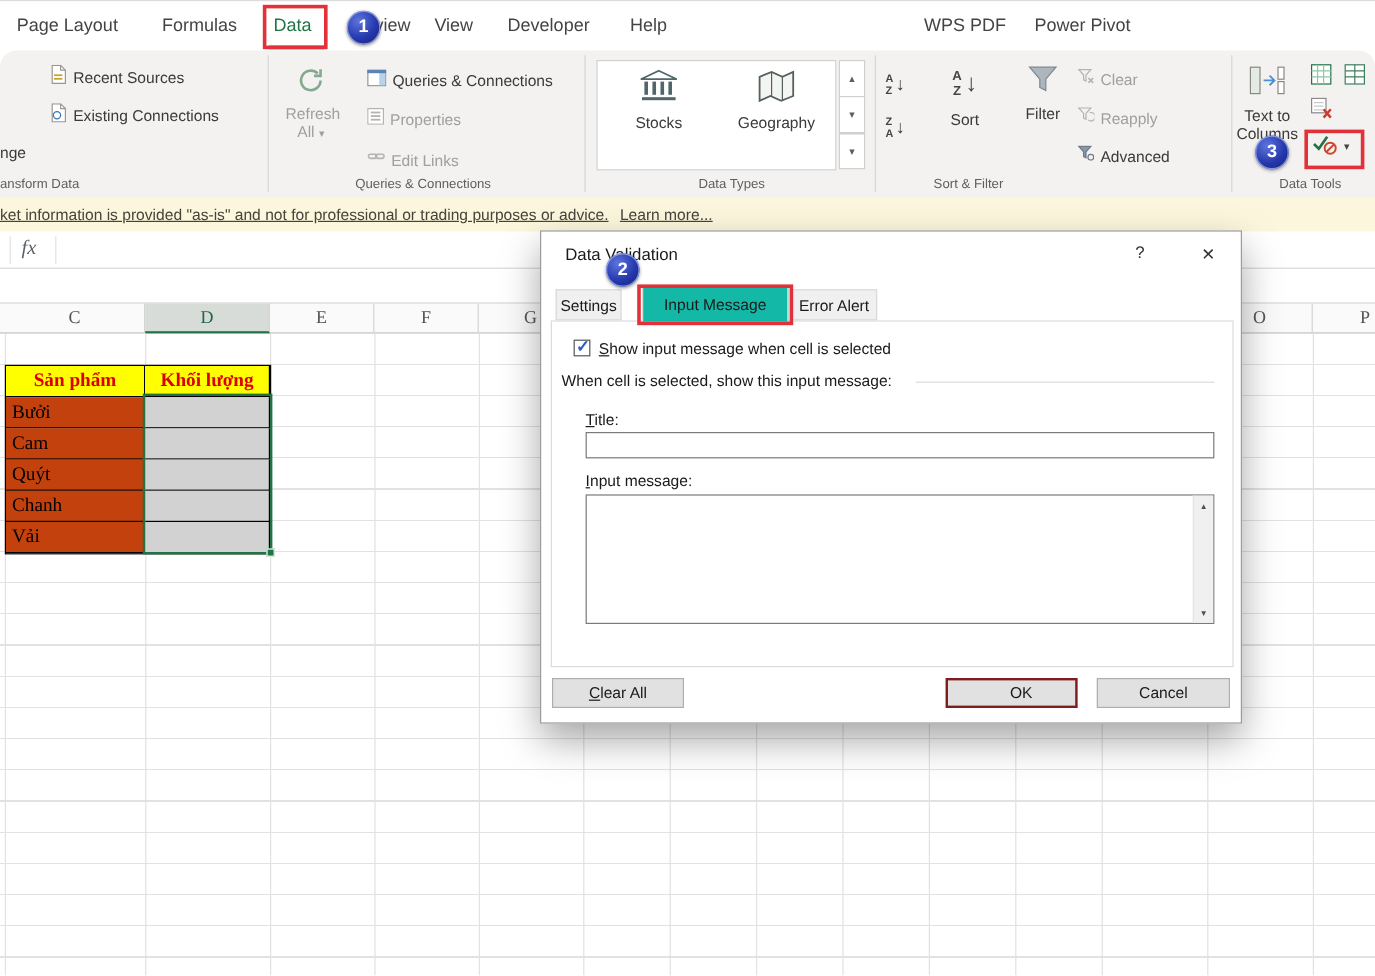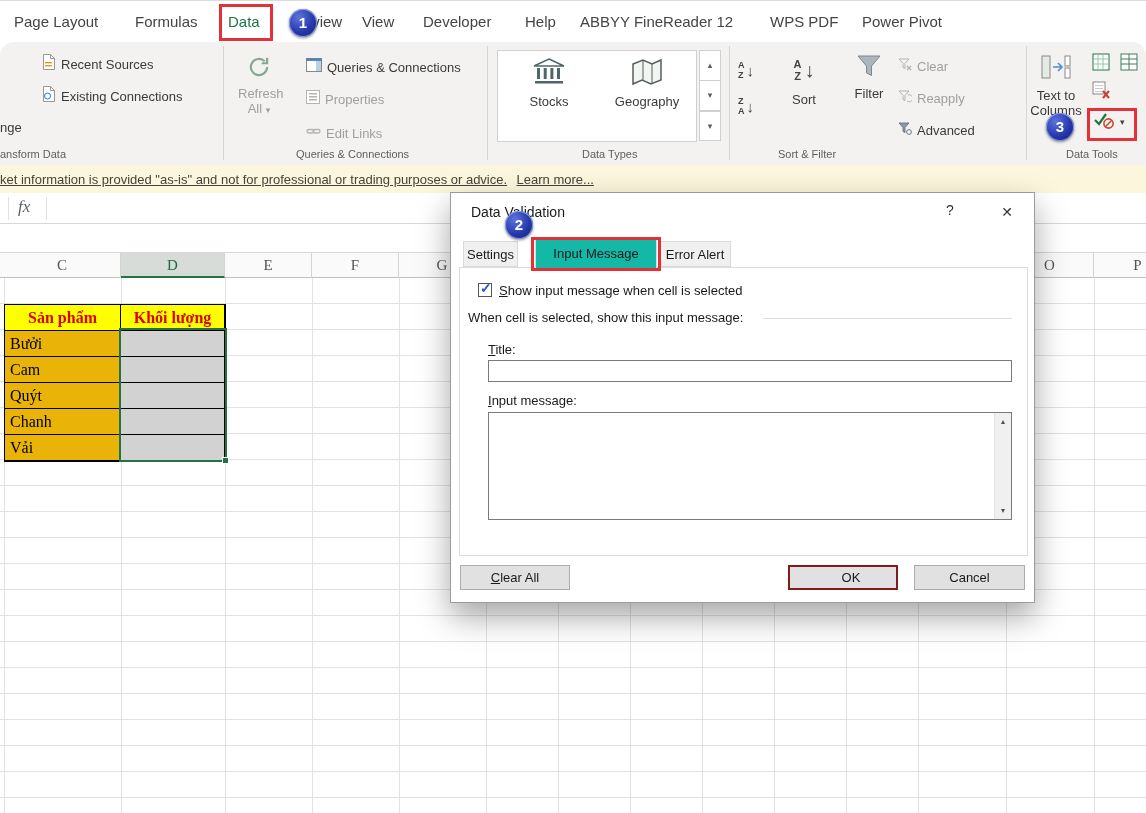--- a/index.html
+++ b/index.html
@@ -45,21 +45,21 @@
         font-family:"Liberation Serif", serif; font-size:15px; color:#555; border-right:1px solid #d4d4d4; }
   .ch-sel { background:#d8dcd8; color:#1e6b43; border-bottom:2px solid #217346; }
   .gridarea { position:absolute; top:278px; left:0; width:1146px; height:535px;
       background-image:repeating-linear-gradient(to bottom, transparent 0px, transparent 25px, #e2e2e2 25px, #e2e2e2 26px); }
   .vline { position:absolute; top:0; width:1px; height:100%; background:#e2e2e2; }
 
   .xtable { position:absolute; left:4px; top:304px; width:222px; height:158px; border:1px solid #000; background:#fff; }
   .xcell { position:absolute; border-right:1px solid #000; border-bottom:1px solid #000; height:26px; line-height:25px;
            font-family:"Liberation Serif", serif; font-size:16px; overflow:hidden; }
   .xhead { background:#ffff00; color:#dd0000; font-weight:bold; text-align:center; }
-  .xdata { padding-left:5px; color:#000; background:#eab308; }
+  .xdata { padding-left:5px; color:#000; background:#c2410c; }
   .xgray { background:#d2d2d2; }
   .sel { position:absolute; left:119px; top:328px; width:108px; height:134px; border:2px solid #217346; pointer-events:none; z-index:5; }
   .handle { position:absolute; right:-4px; bottom:-4px; width:7px; height:7px; background:#217346; border:1px solid #fff; }
 
   
   .dialog { position:absolute; left:450px; top:192px; width:585px; height:411px; background:#fff;
             border:1px solid #9b9b9b; box-shadow:0 14px 30px rgba(0,0,0,.35); font-size:13px; color:#1a1a1a; z-index:20; }
   .dtitle { position:absolute; left:20px; top:11px; font-size:14px; }
   .dhelp  { position:absolute; left:488px; top:9px; width:22px; text-align:center; font-size:14px; color:#333; }
   .dclose { position:absolute; left:542px; top:6px; width:28px; height:26px; text-align:center; line-height:26px; font-size:14px; color:#333; }
@@ -96,21 +96,20 @@
 <div class="screen">
 
   <div class="tabbar">
     <span class="rtab" style="left:14px">Page Layout</span>
     <span class="rtab" style="left:135px">Formulas</span>
     <span class="rtab" style="left:228px; color:#217346;">Data</span>
     <span class="rtab" style="left:293px">Review</span>
     <span class="rtab" style="left:362px">View</span>
     <span class="rtab" style="left:423px">Developer</span>
     <span class="rtab" style="left:525px">Help</span>
-    <span class="rtab" style="left:580px">ABBYY FineReader 12</span>
     <span class="rtab" style="left:770px">WPS PDF</span>
     <span class="rtab" style="left:862px">Power Pivot</span>
   </div>
   <div class="data-underline" style="left:224px; top:38px; width:46px;"></div>
 
   <div class="ribbon">
     <div class="vdiv" style="left:223px"></div>
     <div class="vdiv" style="left:487px"></div>
     <div class="vdiv" style="left:729px"></div>
     <div class="vdiv" style="left:1026px"></div>

